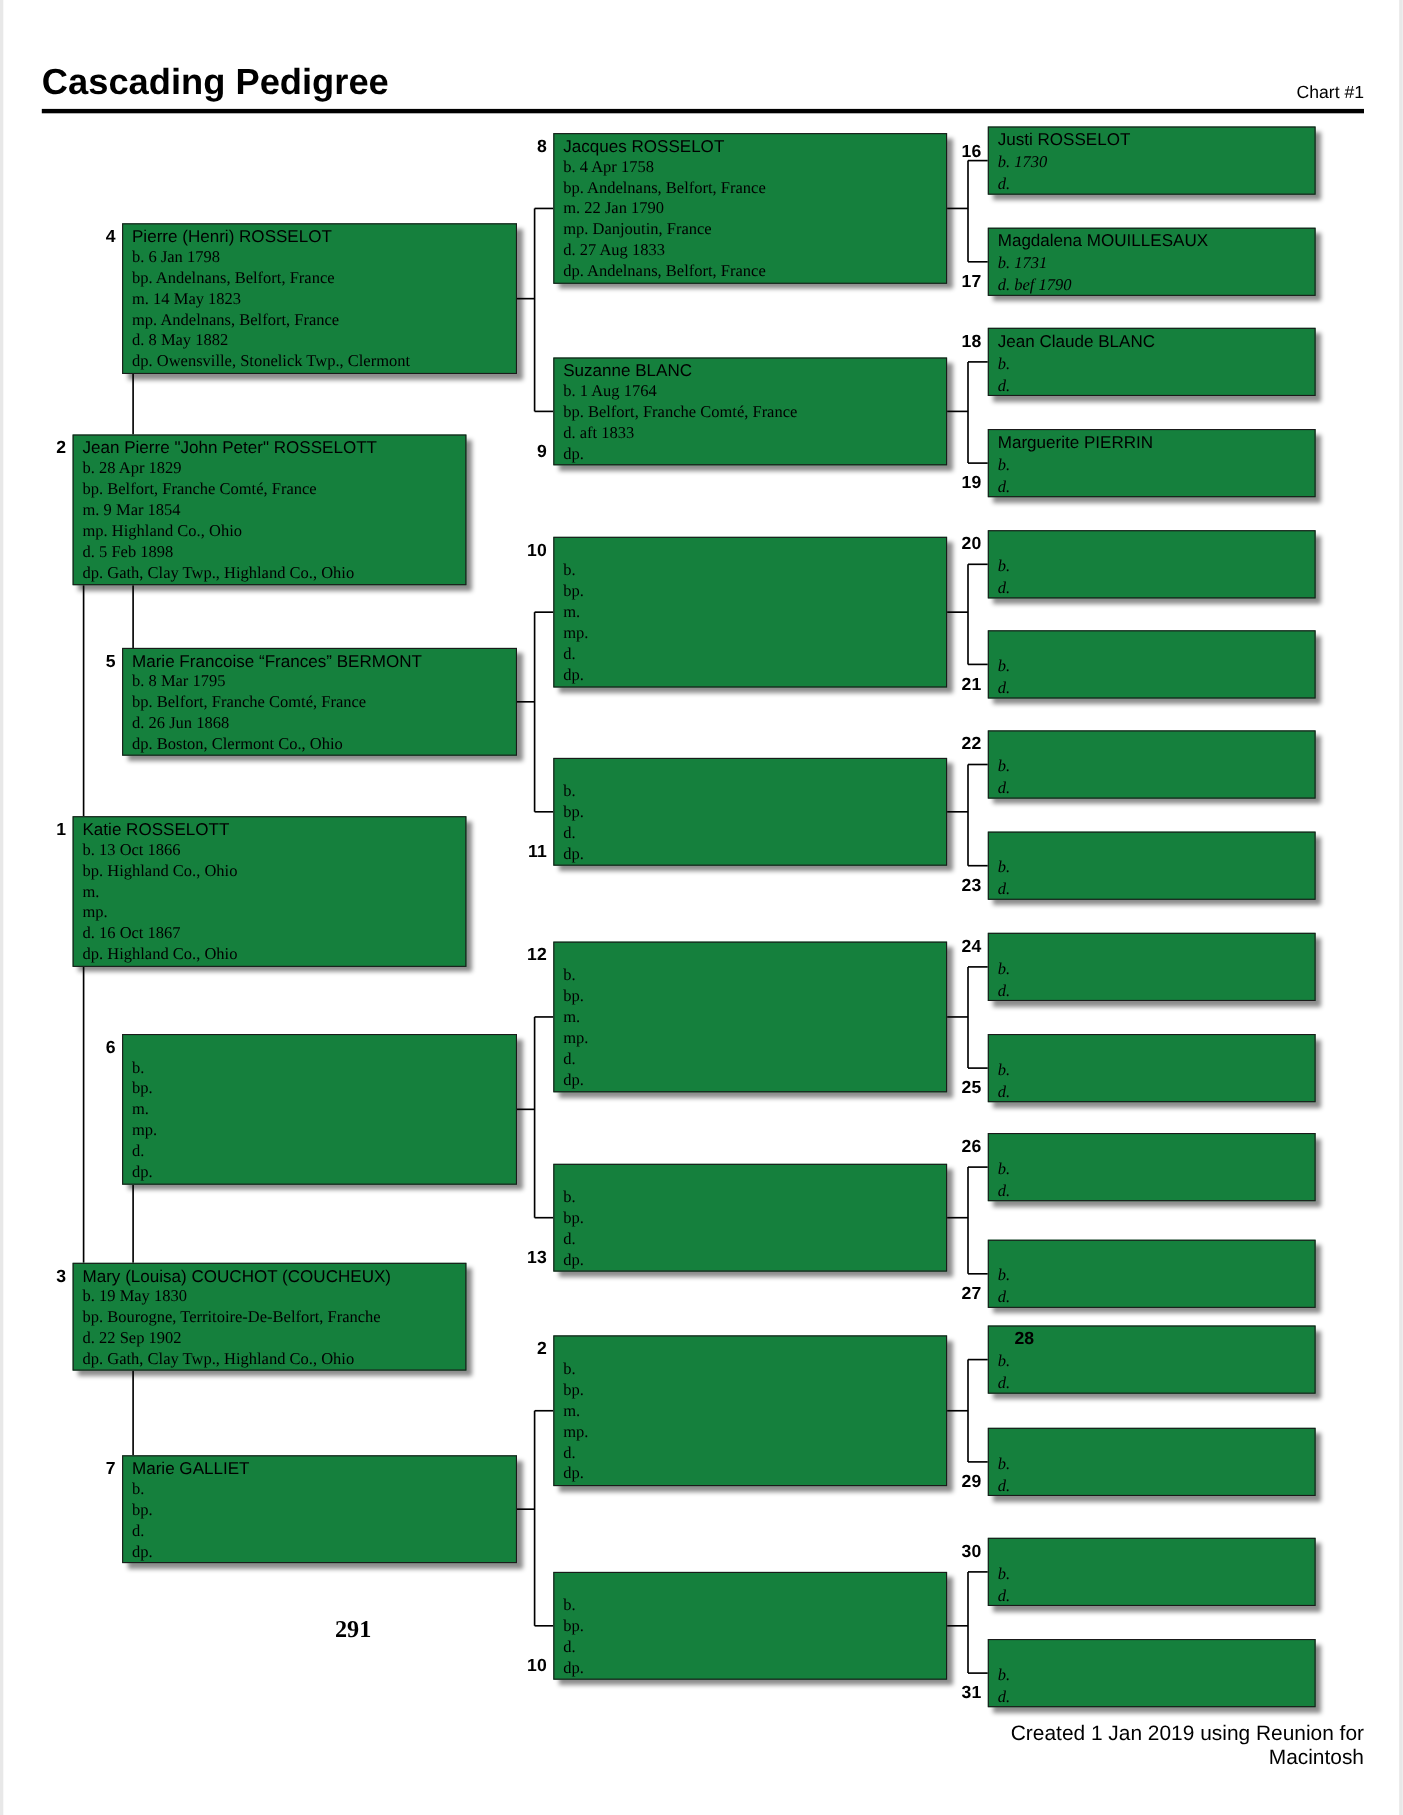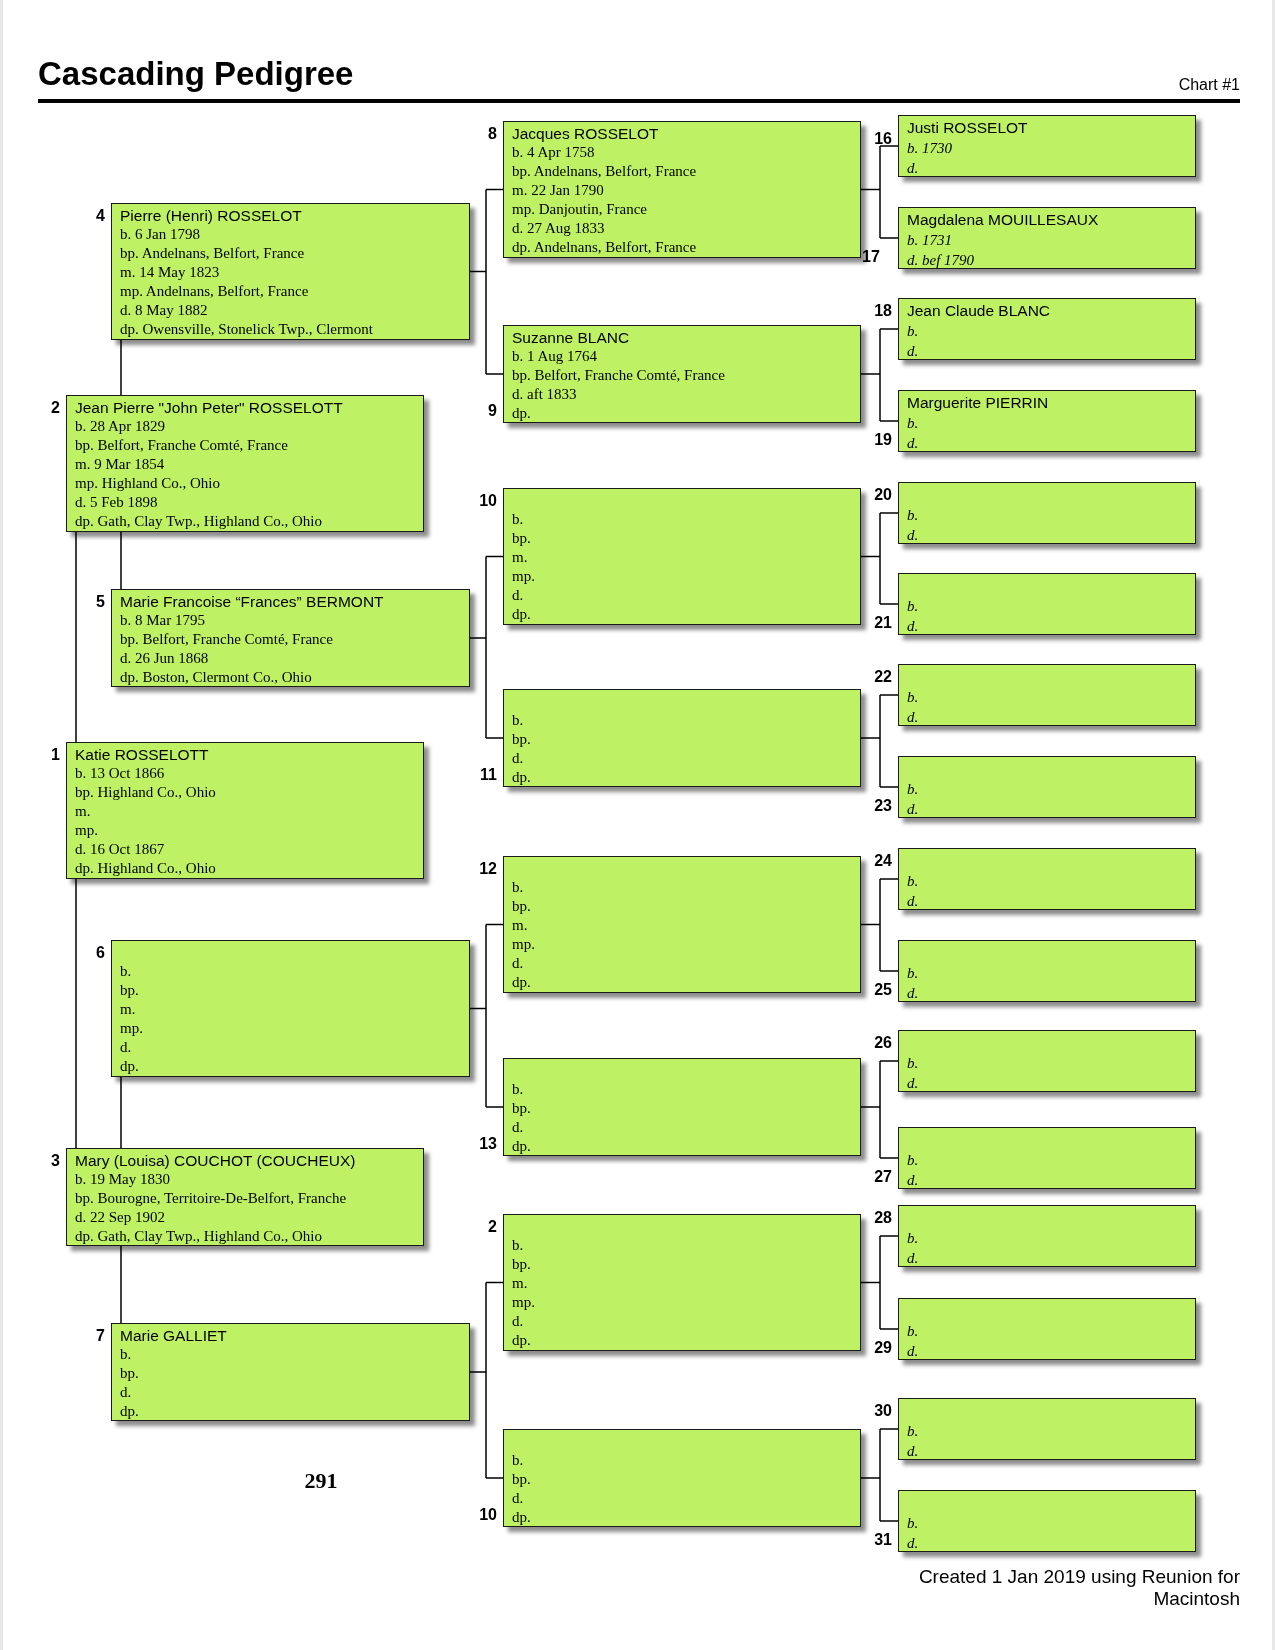--- a/index.html
+++ b/index.html
@@ -14,21 +14,21 @@
     font-size:33px;font-weight:bold;letter-spacing:0px;
   }
   .title-rule{position:absolute;left:35px;top:99px;width:1202px;height:4px;background:#000;}
   .chart-label{position:absolute;left:1037px;top:76px;width:200px;text-align:right;font-size:16px;}
   .page-number{
     position:absolute;left:248px;top:1468px;width:140px;text-align:center;
     font-family:"Liberation Serif",serif;font-size:22px;font-weight:bold;
   }
   .created-note{position:absolute;left:837px;top:1566px;width:400px;text-align:right;font-size:19px;}
   .pbox{
-    position:absolute;background:#bef264;border:1.5px solid #1a1a1a;
+    position:absolute;background:#15803d;border:1.5px solid #1a1a1a;
     box-shadow:5px 5px 4px rgba(0,0,0,0.45);
     box-sizing:border-box;z-index:2;padding:2px 6px 0 8px;overflow:hidden;
   }
   .pname{font-size:15.5px;line-height:19px;height:19px;white-space:nowrap;}
   .pline{
     font-family:"Liberation Serif",serif;font-size:15px;line-height:19px;height:19px;
     white-space:nowrap;
   }
   .pbox.small .pname{line-height:20px;height:20px;}
   .pbox.small .pline{line-height:20px;height:20px;font-style:italic;}
@@ -241,21 +241,21 @@
         <div class="pname">Justi ROSSELOT</div>
         <div class="pline">b. 1730</div>
         <div class="pline">d.</div>
       </div>
       <div class="pnum" style="left: 847px; top: 129px;">16</div>
       <div class="pbox small" style="left: 895px; top: 207px; width: 298px; height: 62px;">
         <div class="pname">Magdalena MOUILLESAUX</div>
         <div class="pline">b. 1731</div>
         <div class="pline">d. bef 1790</div>
       </div>
-      <div class="pnum" style="left: 847px; top: 247px; text-align: center;">17</div>
+      <div class="pnum" style="left: 847px; top: 247px;">17</div>
       <div class="pbox small" style="left: 895px; top: 298px; width: 298px; height: 62px;">
         <div class="pname">Jean Claude BLANC</div>
         <div class="pline">b.</div>
         <div class="pline">d.</div>
       </div>
       <div class="pnum" style="left: 847px; top: 301px;">18</div>
       <div class="pbox small" style="left: 895px; top: 390px; width: 298px; height: 62px;">
         <div class="pname">Marguerite PIERRIN</div>
         <div class="pline">b.</div>
         <div class="pline">d.</div>
@@ -307,21 +307,21 @@
         <div class="pname"></div>
         <div class="pline">b.</div>
         <div class="pline">d.</div>
       </div>
       <div class="pnum" style="left: 847px; top: 1167px;">27</div>
       <div class="pbox small" style="left: 895px; top: 1205px; width: 298px; height: 62px;">
         <div class="pname"></div>
         <div class="pline">b.</div>
         <div class="pline">d.</div>
       </div>
-      <div class="pnum" style="left: 847px; top: 1208px;">28</div>
+      <div class="pnum" style="left: 895px; top: 1208px;">28</div>
       <div class="pbox small" style="left: 895px; top: 1298px; width: 298px; height: 62px;">
         <div class="pname"></div>
         <div class="pline">b.</div>
         <div class="pline">d.</div>
       </div>
       <div class="pnum" style="left: 847px; top: 1338px;">29</div>
       <div class="pbox small" style="left: 895px; top: 1398px; width: 298px; height: 62px;">
         <div class="pname"></div>
         <div class="pline">b.</div>
         <div class="pline">d.</div>

